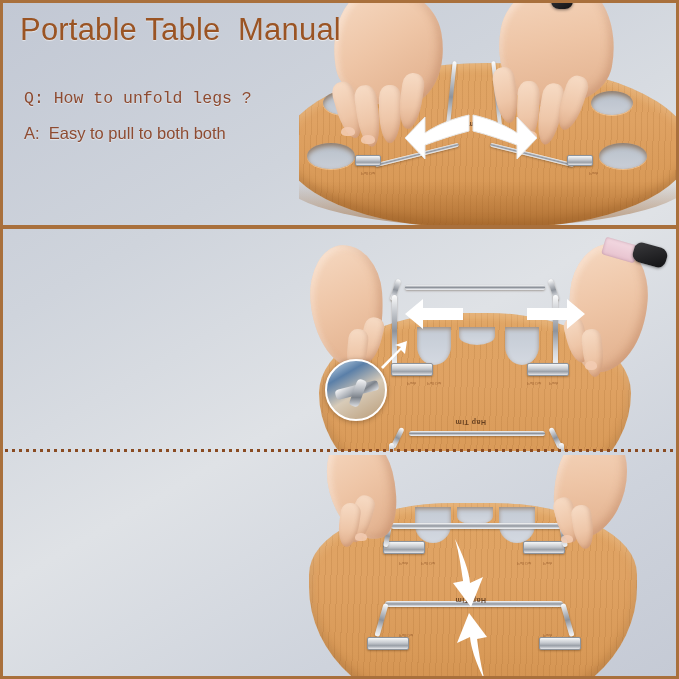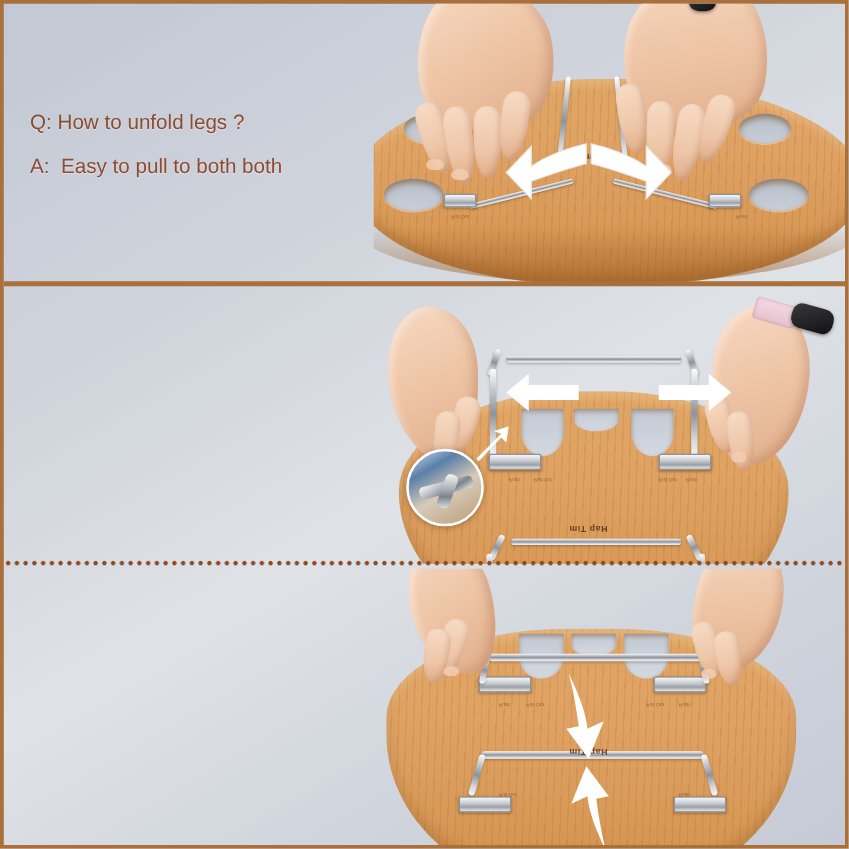--- a/index.html
+++ b/index.html
@@ -64,21 +64,21 @@
   .qa {
     position: absolute;
     color: #8d4b31;
     font-size: 16.5px;
     white-space: pre;
     text-shadow: 0 1px 1px rgba(255,255,255,0.5);
     z-index: 30;
   }
 
   
-  #p1q { left: 21px; top: 86px; }
+  #p1q { left: 21px; top: 86px; font-family: Liberation Mono, monospace; }
   #p1a { left: 21px; top: 121px; }
 
   
   .photo {
     position: absolute;
     top: 0; bottom: 0;
     right: 0;
     overflow: hidden;
   }
   #photo1 { left: 296px; }
@@ -188,20 +188,21 @@
     position: absolute;
     background: linear-gradient(160deg, #fbfbfc, #a9aeb5 45%, #7d838b 65%, #e8eaee);
     border-radius: 4px;
   }
 </style>
 </head>
 <body>
 
 <div id="page">
 
+  <div id="title">Portable Table  Manual</div>
 
   <div class="panel" id="panel1">
     <div class="photo" id="photo1">
 
       <div class="wood" style="left:-16px; top:60px; width:408px; height:165px; border-radius:50% 50% 46% 46% / 52% 52% 48% 48%;"></div>
 
       <div style="position:absolute; left:-16px; top:178px; width:408px; height:46px;
                   border-radius:0 0 50% 50% / 0 0 100% 100%;
                   background:linear-gradient(180deg, rgba(175,110,45,.0), rgba(150,88,30,.55));"></div>
 

